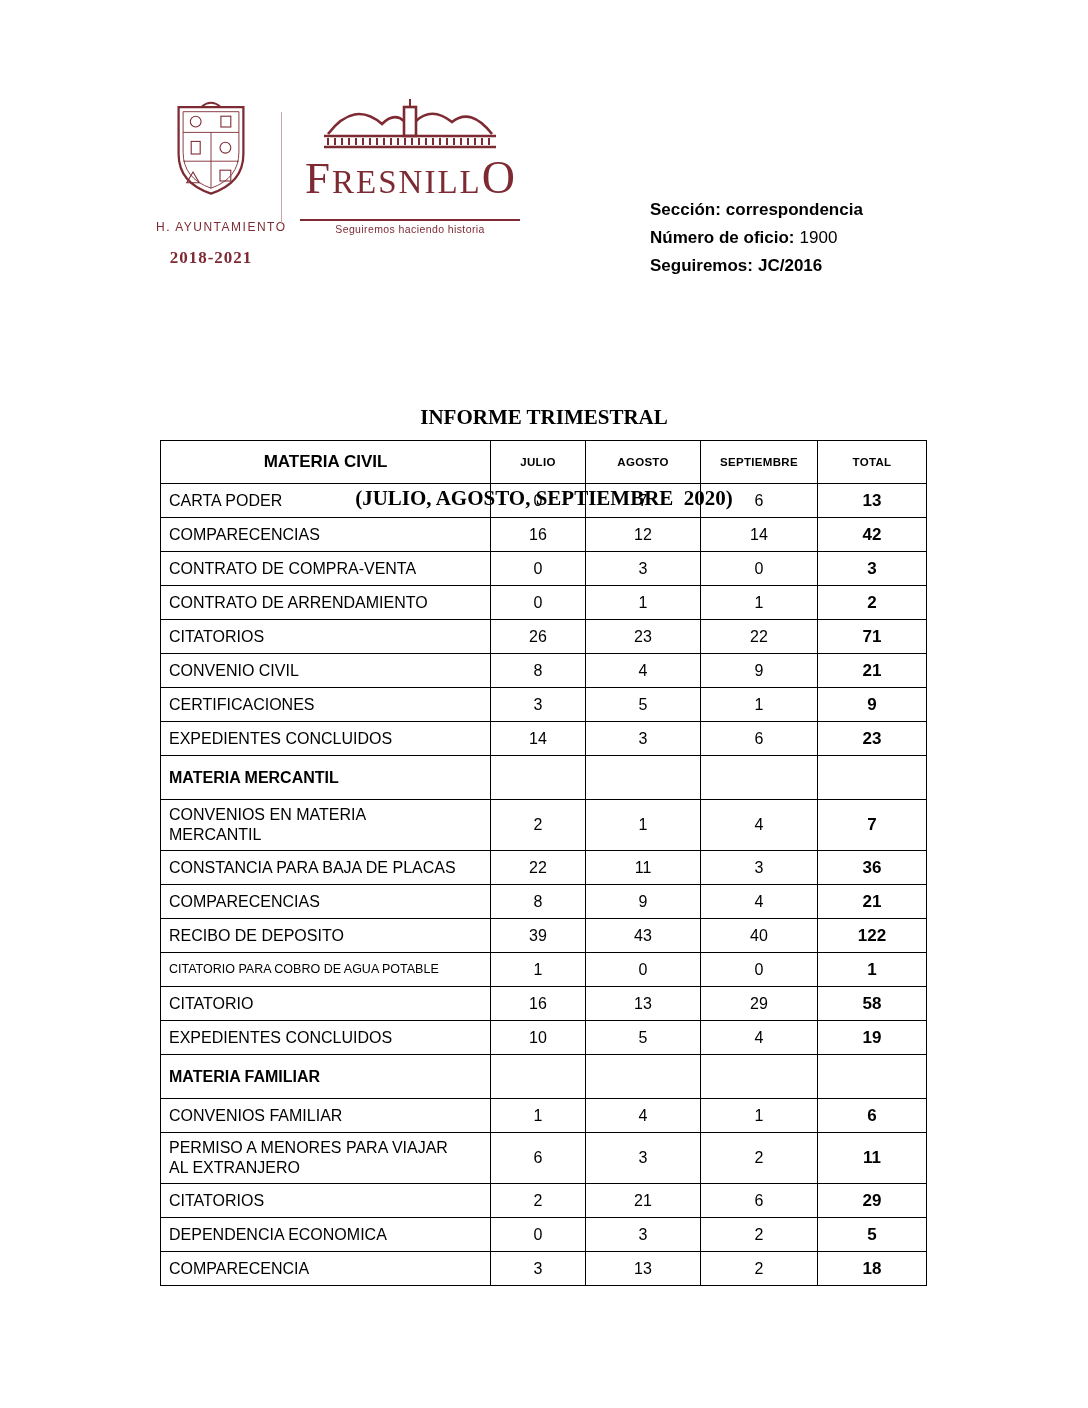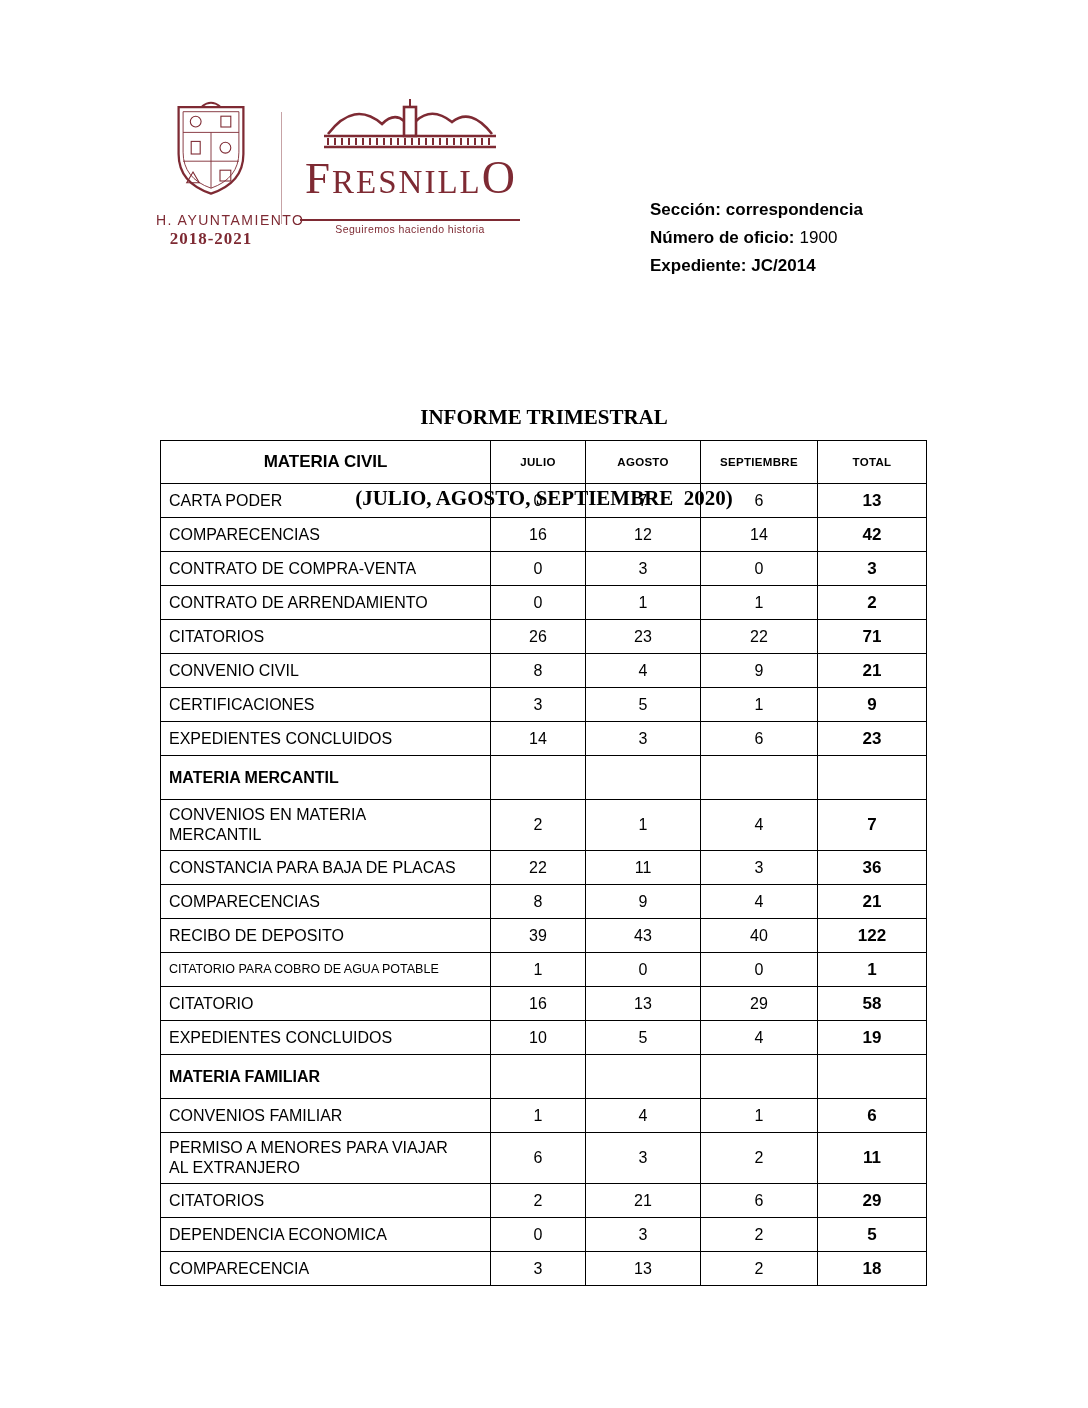--- a/index.html
+++ b/index.html
@@ -18,33 +18,33 @@
   .seal {
     position: absolute;
     left: 156px;
     top: 100px;
     width: 110px;
     text-align: center;
     color: #7e2a33;
   }
   .seal svg { display: block; margin: 0 auto; }
   .seal-caption {
-    font-size: 14px;
+    font-size: 12px;
     letter-spacing: 1.5px;
-    margin-top: 4px;
+    margin-top: 12px;
     color: #7e2a33;
     white-space: nowrap;
   }
   .seal-years {
     font-family: "Liberation Serif", serif;
     font-size: 17px;
     font-weight: bold;
     letter-spacing: 1px;
     color: #7e2a33;
-    margin-top: 1px;
+    margin-top: 14px;
   }
   .logo-divider {
     position: absolute;
     left: 281px;
     top: 112px;
     width: 1px;
     height: 112px;
     background: #c7a3a6;
   }
   .fresnillo-logo {
@@ -200,21 +200,21 @@
   </div>
 
   <div class="doc-info">
     <div class="info-line">
       <span class="info-label">Sección:</span><span class="info-value">correspondencia</span>
     </div>
     <div class="info-line">
       <span class="info-label">Número de oficio:</span><span class="info-value normal">1900</span>
     </div>
     <div class="info-line">
-      <span class="info-label">Expediente:</span><span class="info-value">JC/2014</span>
+      <span class="info-label">Seguiremos:</span><span class="info-value">JC/2016</span>
     </div>
   </div>
 
   <div class="title-block">
     <div>INFORME TRIMESTRAL</div>
     <div>(JULIO, AGOSTO, SEPTIEMBRE  2020)</div>
   </div>
 
   <table class="report">
     <colgroup>

